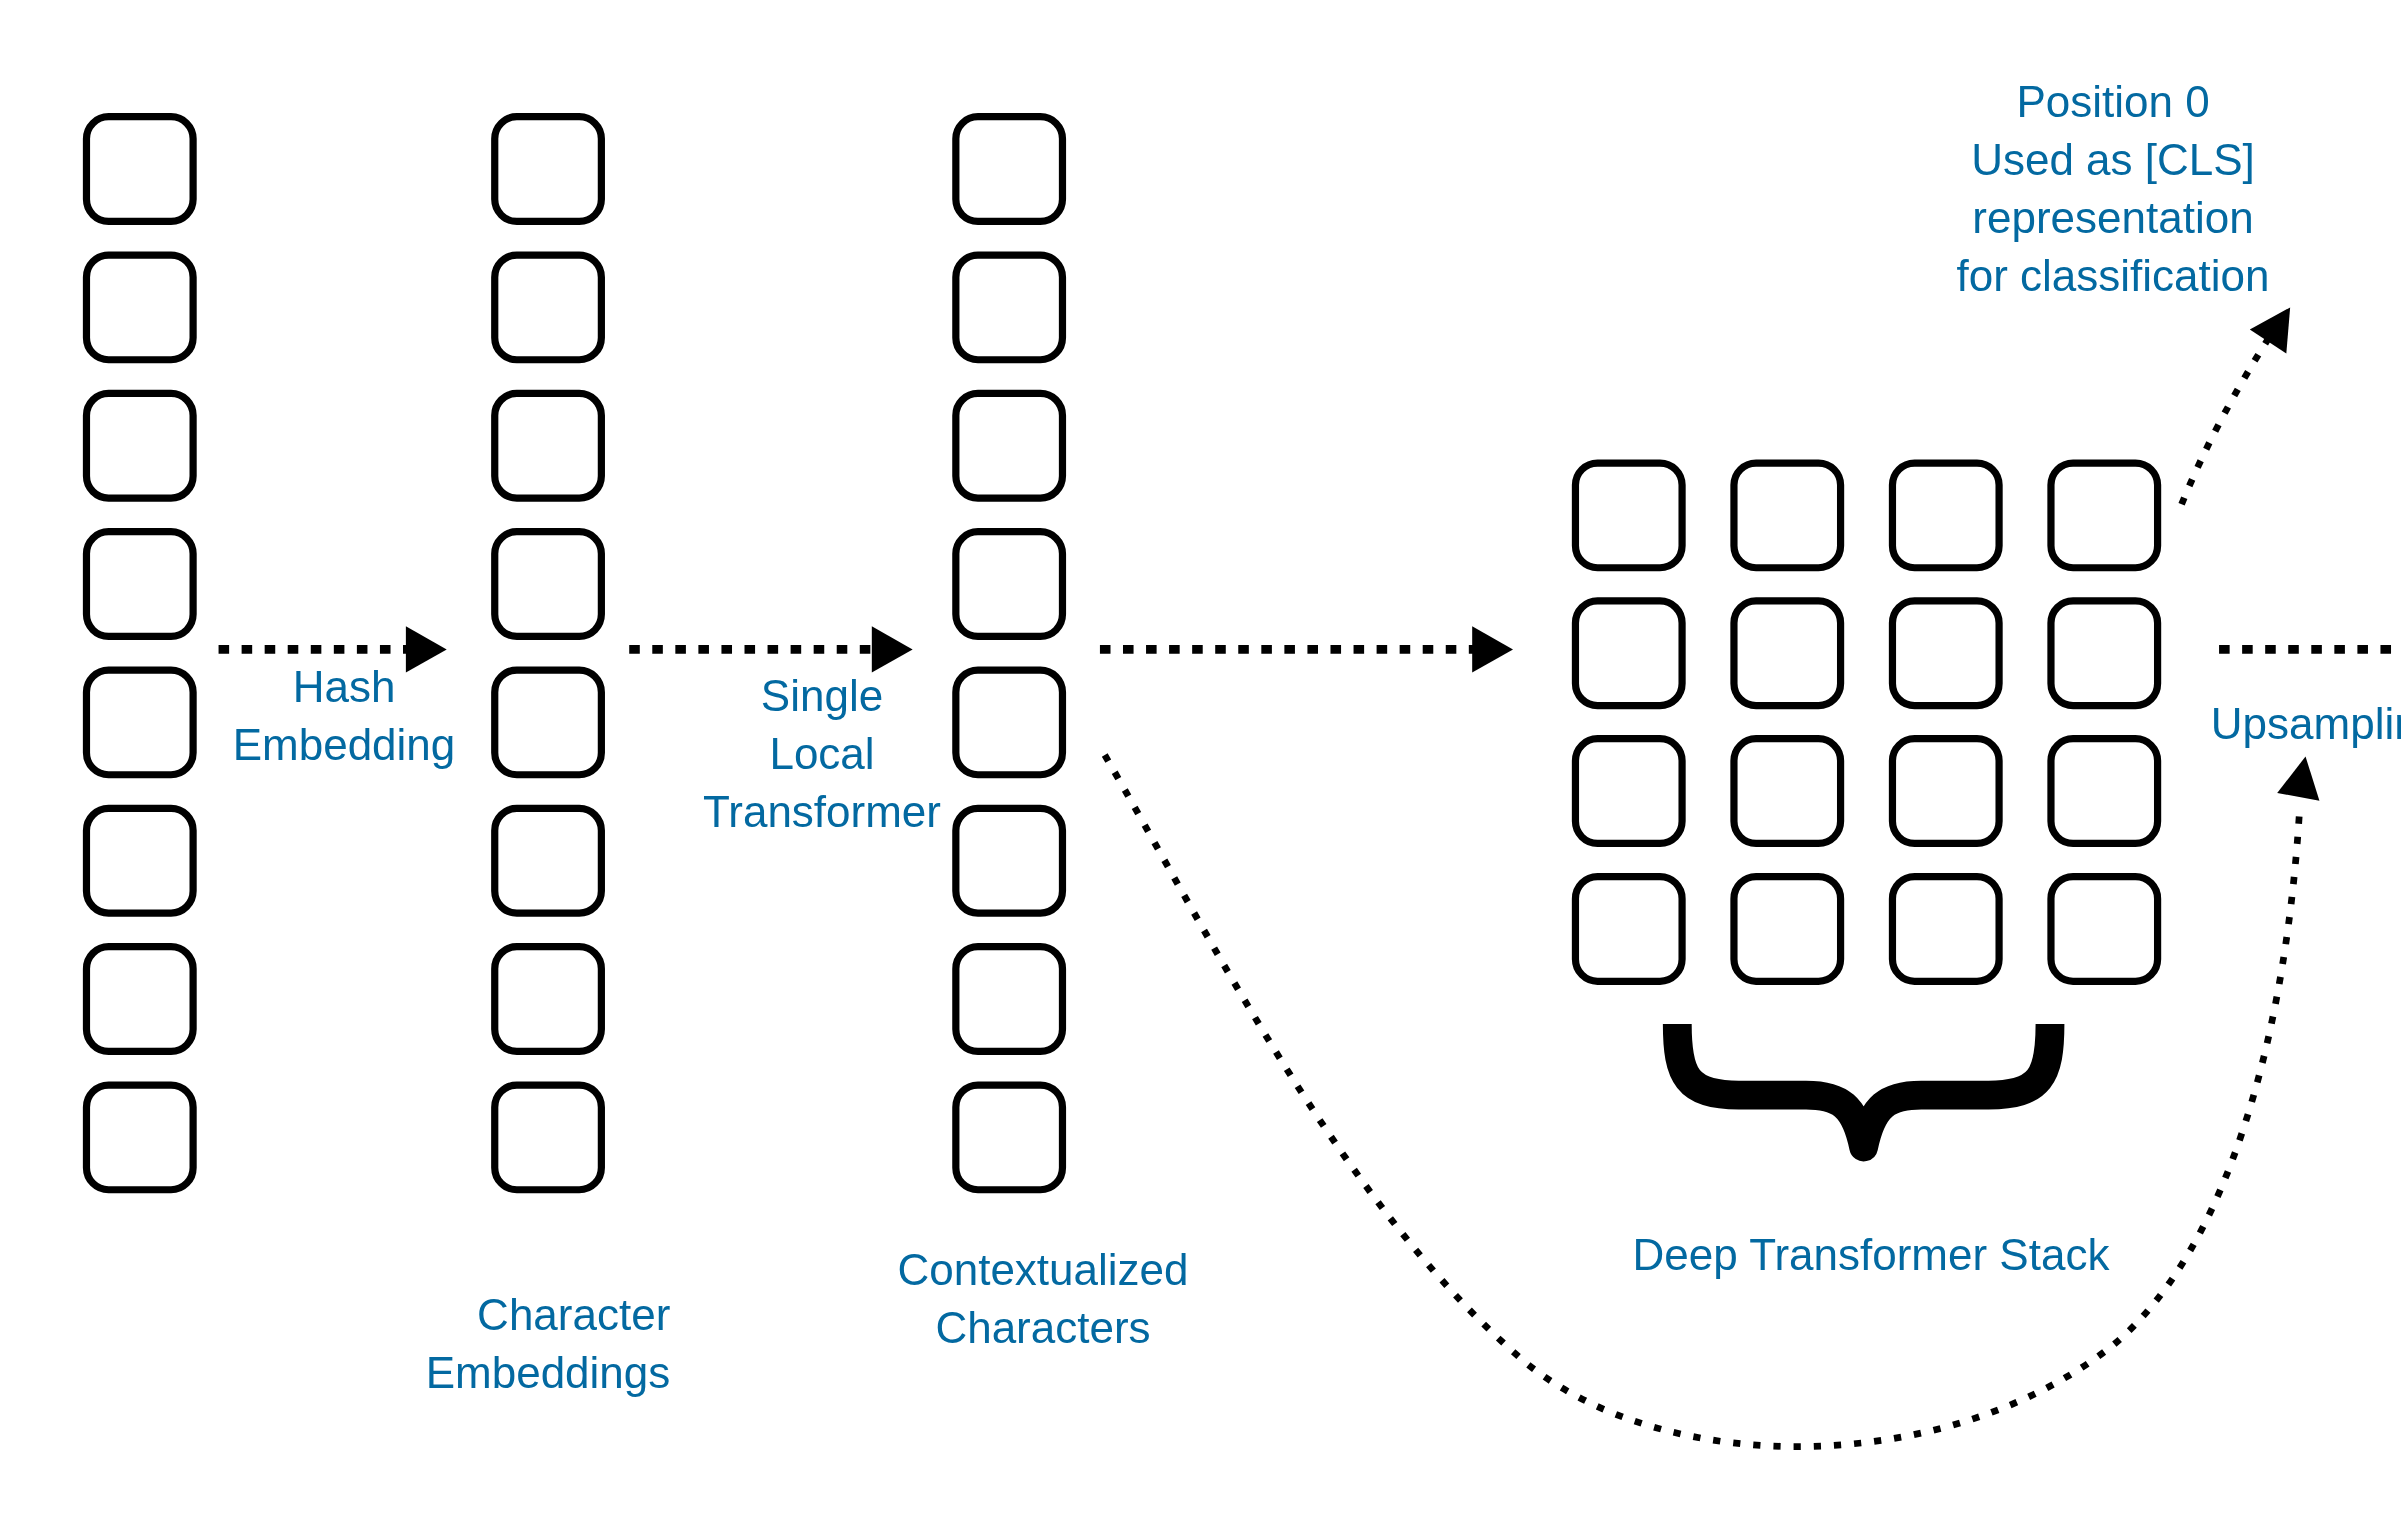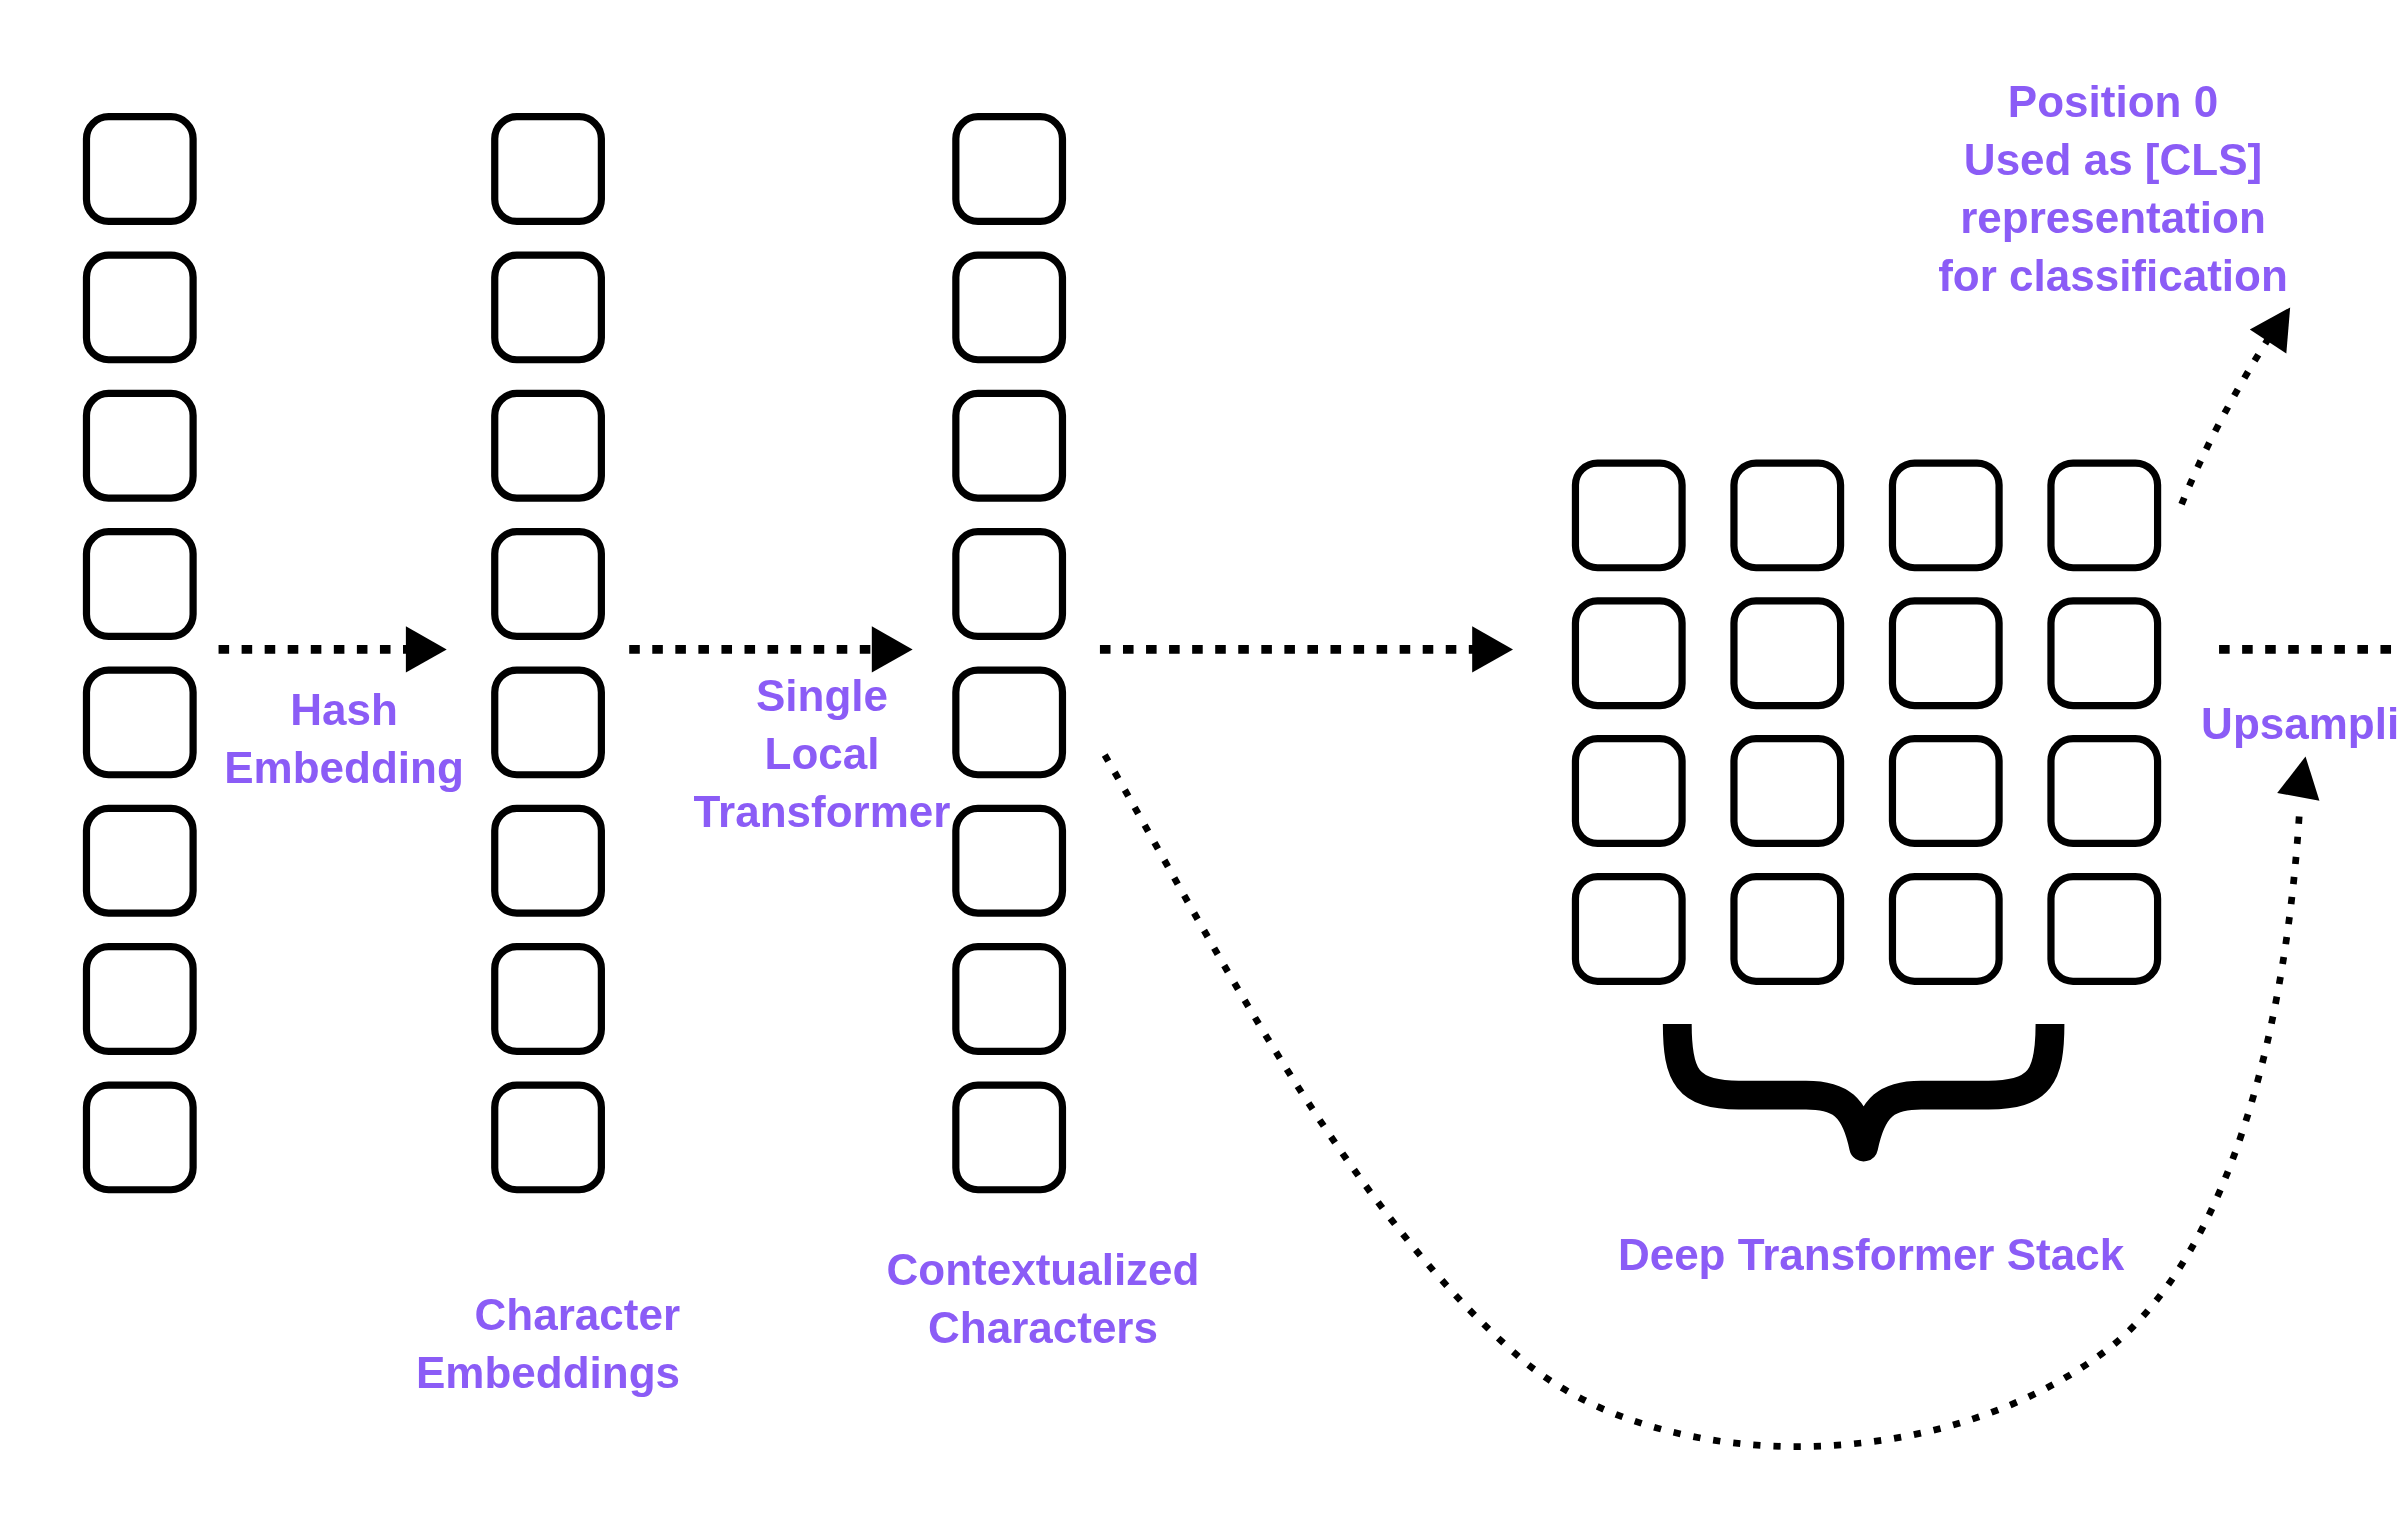--- a/index.html
+++ b/index.html
@@ -5,21 +5,21 @@
   html,body{margin:0;padding:0;background:#fff;}
   body{width:3307px;height:1525px;font-family:"Liberation Sans", sans-serif;}
   #canvas{position:relative;width:3307px;height:1525px;background:#ffffff;overflow:hidden;}
   #shapes{position:absolute;left:0;top:0;width:3307px;height:1525px;}
   .sq{fill:#ffffff;stroke:#000000;stroke-width:15px;}
   .dotA{stroke:#000000;stroke-width:18;stroke-dasharray:22 26;fill:none;}
   .dotB{stroke:#000000;stroke-width:14;stroke-dasharray:15 27;fill:none;}
   .head{fill:#000000;stroke:none;}
   .brace{stroke:#000000;stroke-width:60;fill:none;stroke-linecap:butt;stroke-linejoin:round;}
   .label{position:absolute;transform:translateX(-50%);text-align:center;
-         font-size:44px;line-height:58px;color:#8b5cf6;white-space:pre-line;font-weight:bold;}
+         font-size:44px;line-height:58px;color:#0369a1;white-space:pre-line;}
 </style>
 </head>
 <body>
 
 <div id="canvas">
 
   <svg id="shapes" viewBox="0 0 6885 3175" xmlns="http://www.w3.org/2000/svg">
 
     <g id="col-0">
         <rect x="180" y="243" width="222" height="218" rx="46" class="sq"></rect>
@@ -132,21 +132,21 @@
              C 3898 2302, 3930 2280, 4000 2280
              L 4140 2280
              C 4248 2280, 4268 2240, 4268 2132"></path>
   </svg>
 
   <div class="label" style="left:548px; top:1286px;text-align:right;">Character
 Embeddings</div>
   <div class="label" style="left:1009px; top:1241px;margin-left:34px;">Contextualized
 Characters</div>
 
-  <div class="label" style="left:344px;  top:681px;">Hash
+  <div class="label" style="left:344px;  top:658px;">Hash
 Embedding</div>
   <div class="label" style="left:822px; top:667px;">Single
 Local
 Transformer</div>
   <div class="label" style="left:2327px; top:695px;">Upsampling</div>
 
   <div class="label" style="left:1871px; top:1226px;">Deep Transformer Stack</div>
   <div class="label" style="left:2113px; top:73px;">Position 0
 Used as [CLS]
 representation

